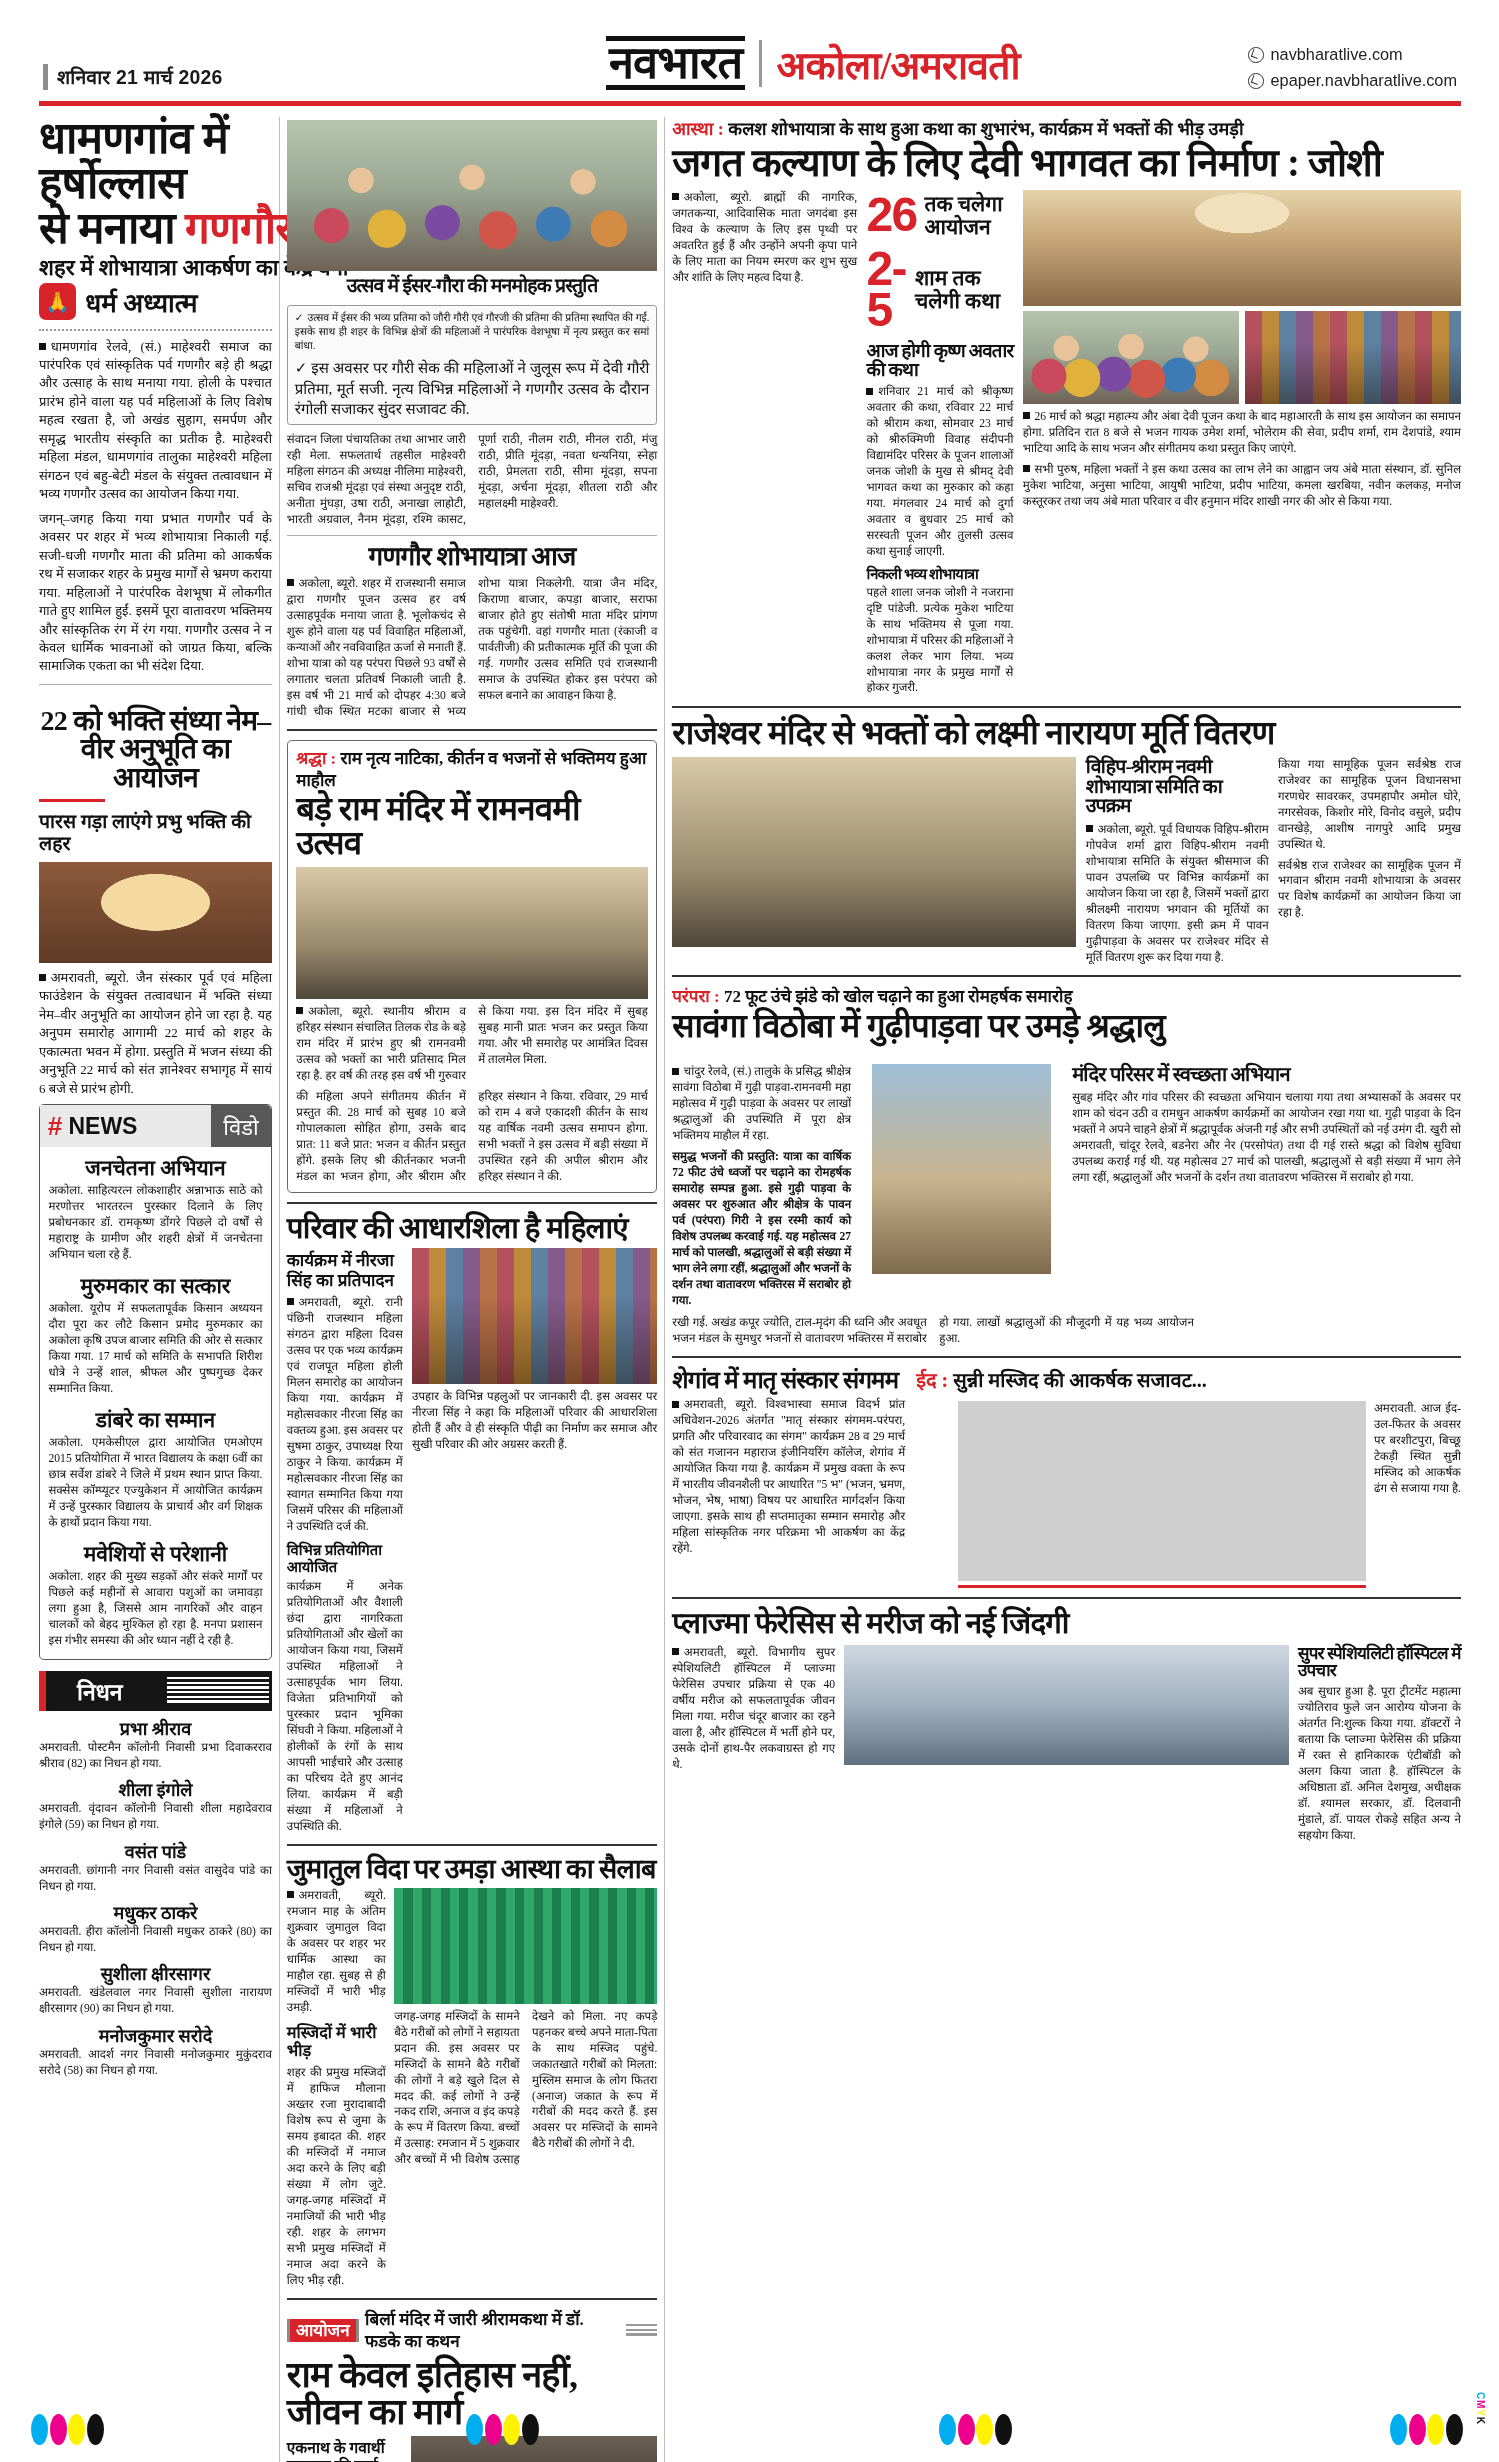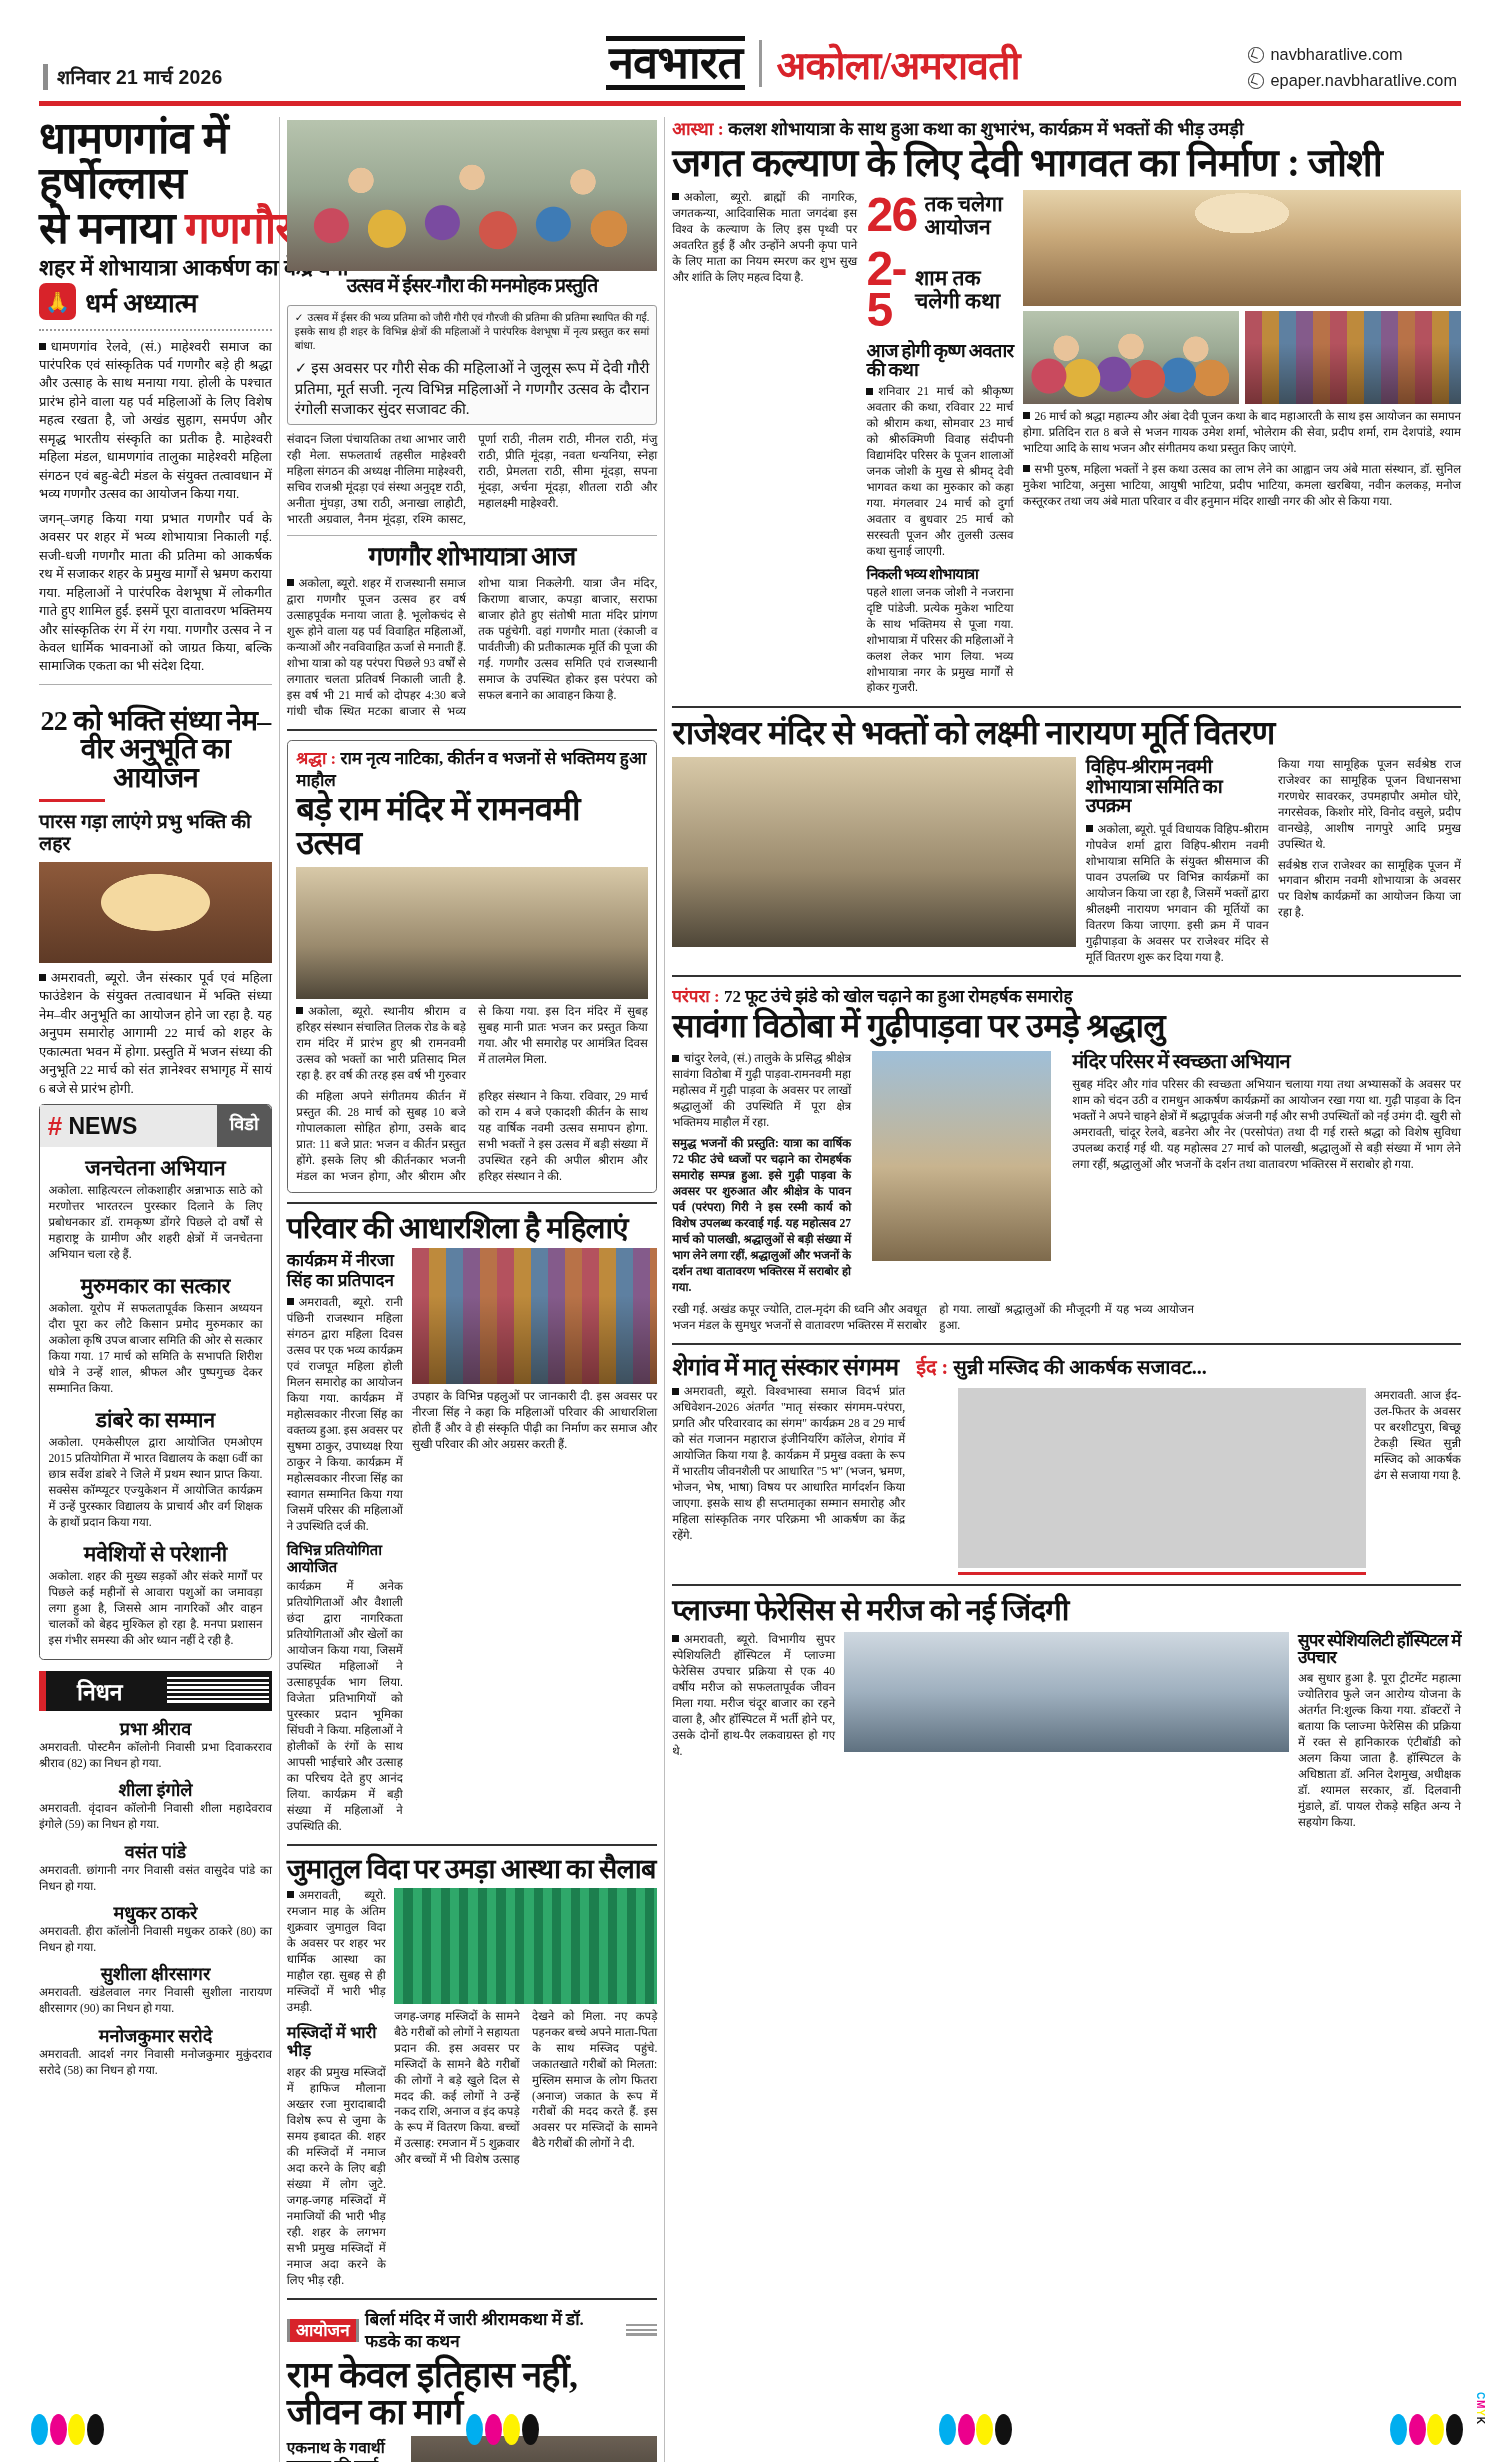--- a/index.html
+++ b/index.html
@@ -104,21 +104,21 @@
   .dotline { border-top: 2.3px dotted #9a9a9a; margin: 4.7px 0 6.2px 0; }
 
   .newsbox { border: 1.6px solid #555; border-radius: 4.7px; padding: 0 0 7.8px 0; margin-top: 6.2px; }
   .newsbox-head { display: flex; align-items: stretch; }
   .nb-hash {
     background: #e9e9e9; flex: 1; display: flex; align-items: center; gap: 6.2px;
     padding: 5.4px 7.8px; font-size: 23px; font-weight: 900; color: #111;
   }
   .nb-hash .h { color: #d8232a; font-size: 26px; }
   .nb-video {
-    background: #585858; color: #fff; padding: 5.4px 12.4px; font-size: 18px; font-weight: 700;
+    background: #585858; color: #fff; padding: 5.4px 12.4px; font-size: 22px; font-weight: 400;
     font-family: "Liberation Serif","DejaVu Serif",serif;
     border-radius: 0 4.7px 0 0;
   }
   .nb-item { padding: 6.2px 8.5px 1.6px 8.5px; }
   .nb-title {
     font-family: "Liberation Serif","DejaVu Serif",serif;
     font-size: 21px; font-weight: 900; text-align: center; color: #111; padding-bottom: 2.3px;
   }
 
   .obit-head { display: flex; align-items: stretch; margin-top: 11px; }
@@ -508,21 +508,21 @@
         </div>
       </div>
 
       <div class="hr-thick"></div>
 
       <div class="kicker" style="font-size:17px;">
         <span class="tag">परंपरा :</span><span> 72 फूट उंचे झंडे को खोल चढ़ाने का हुआ रोमहर्षक समारोह</span>
       </div>
       <div class="h-mega h2" style="font-size:33px;">सावंगा विठोबा में गुढ़ीपाड़वा पर उमड़े श्रद्धालु</div>
 
-      <div style="display:flex;gap:21px;margin-top:8px;">
+      <div style="display:flex;gap:21px;margin-top:21px;">
         <div style="width:179px;">
           <div class="body-txt sm">
             <span class="sq"></span><span>चांदुर रेलवे, (सं.) तालुके के प्रसिद्ध श्रीक्षेत्र सावंगा विठोबा में गुढ़ी पाड़वा-रामनवमी महा महोत्सव में गुढ़ी पाड़वा के अवसर पर लाखों श्रद्धालुओं की उपस्थिति में पूरा क्षेत्र भक्तिमय माहौल में रहा.</span>
           </div>
           <div class="body-txt sm" style="margin-top:4.7px;">
             <span class="lead">समुद्ध भजनों की प्रस्तुति: यात्रा का वार्षिक 72 फीट उंचे ध्वजों पर चढ़ाने का रोमहर्षक समारोह सम्पन्न हुआ. इसे गुढ़ी पाड़वा के अवसर पर शुरुआत और श्रीक्षेत्र के पावन पर्व (परंपरा) गिरी ने इस रस्मी कार्य को विशेष उपलब्ध करवाई गई. यह महोत्सव 27 मार्च को पालखी, श्रद्धालुओं से बड़ी संख्या में भाग लेने लगा रहीं, श्रद्धालुओं और भजनों के दर्शन तथा वातावरण भक्तिरस में सराबोर हो गया.</span>
           </div>
         </div>
         <div style="width:179px;">
           <div class="photo ph-pole" style="height:210px;"></div>

